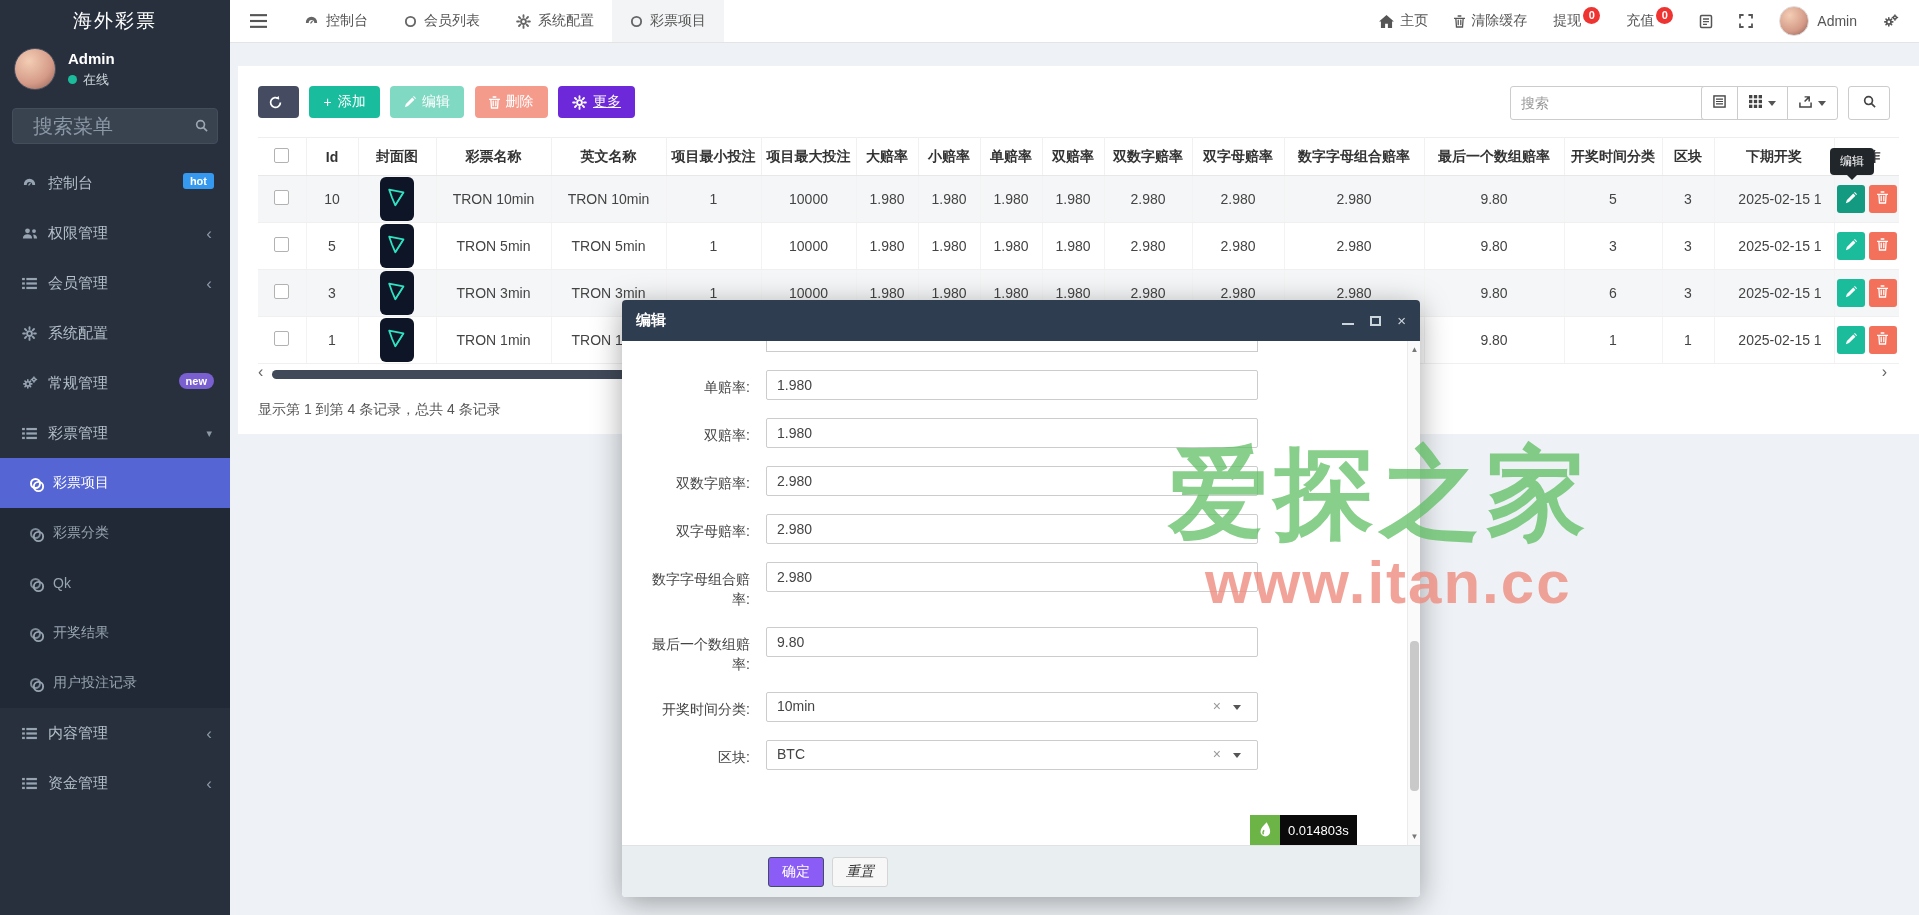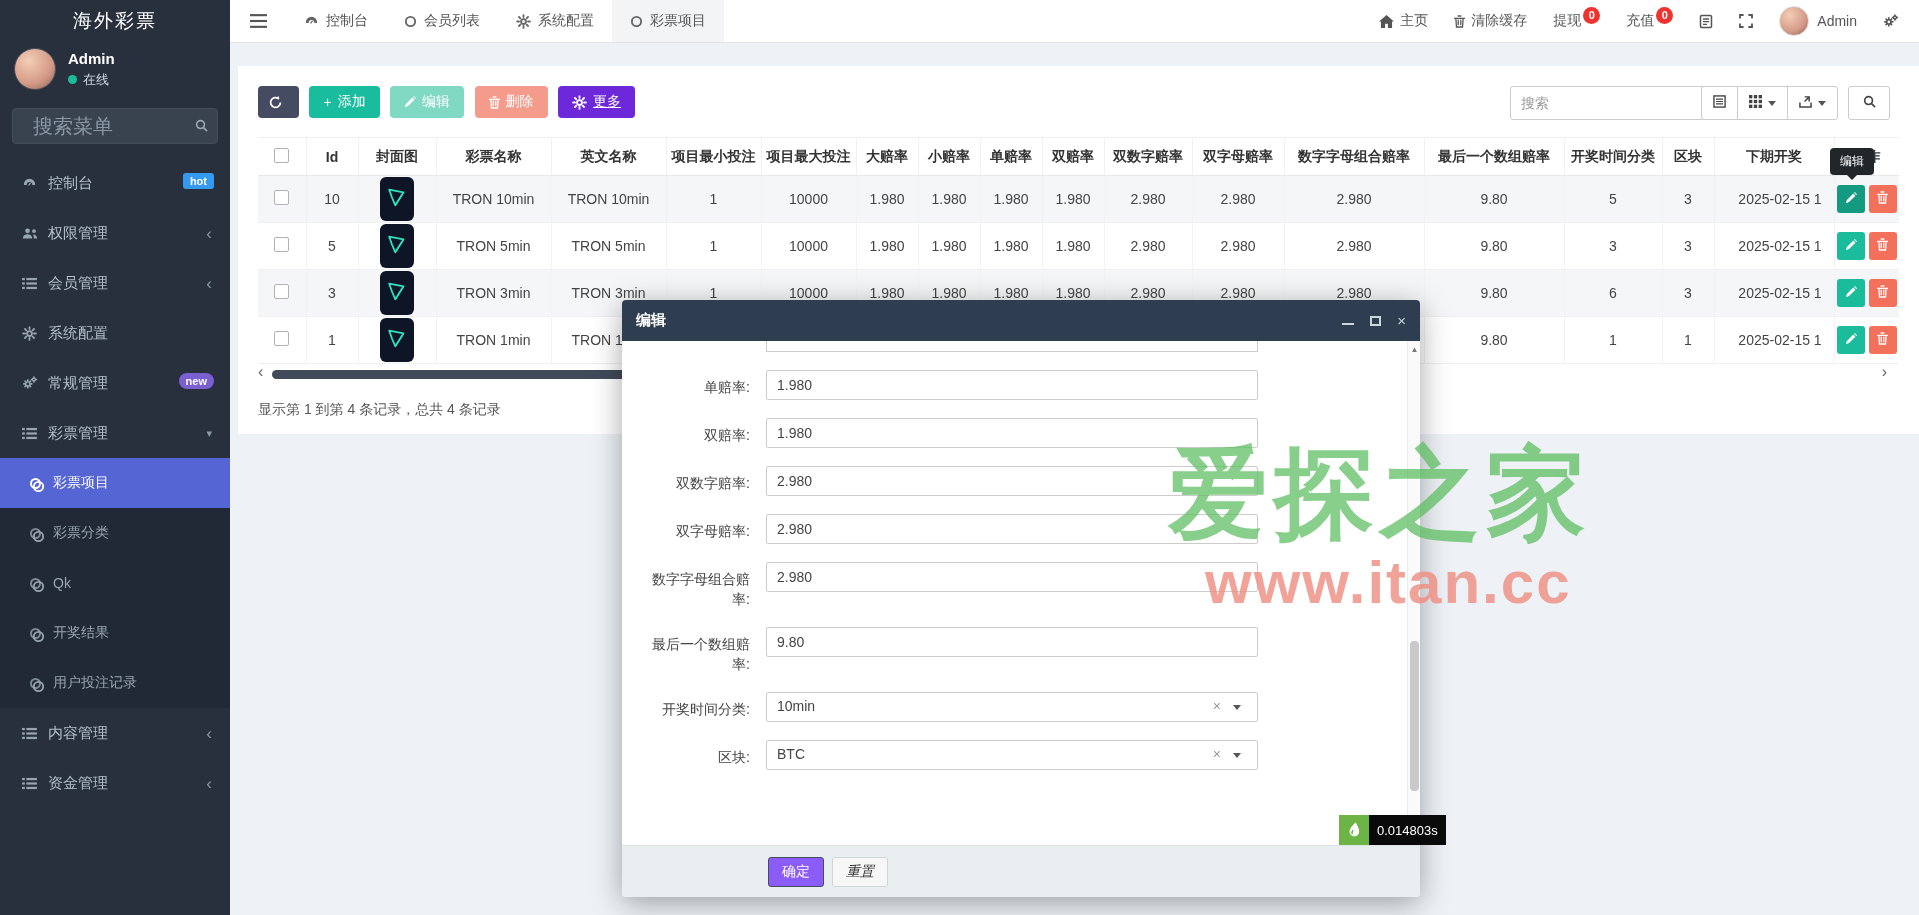--- a/index.html
+++ b/index.html
@@ -108,21 +108,21 @@
   .fcaret { position:absolute; right:16px; top:12px; }
   .vscroll { position:absolute; right:0; top:41px; width:13px; height:504px; background:#fafafa; border-left:1px solid #ebebeb; }
   .vsa { position:absolute; left:0; width:13px; text-align:center; color:#777; font-size:8px; cursor:pointer; }
   .vthumb { position:absolute; left:2px; top:300px; width:9px; height:150px; background:#c9c9c9; border-radius:4px; }
   .mfoot { position:absolute; left:0; bottom:0; width:100%; height:52px; background:#e9eef1; border-top:1px solid #dfe3e6; border-radius:0 0 4px 4px; display:flex; align-items:center; padding-left:146px; }
   .mbtn { height:30px; padding:0 13px; border-radius:3px; font-size:14px; cursor:pointer; font-family:inherit; border:1px solid transparent; }
   .mbtn.ok { background:#8b5cf6; color:#fff; border-color:#424d63; margin-right:8px; }
   .mbtn.reset { background:#f7f7f7; color:#333; border-color:#d5d5d5;font-style:italic; }
 
   
-  .perf { position:absolute; left:1339px; top:815px; display:flex; z-index:55; }
+  .perf { position:absolute; left:1250px; top:815px; display:flex; z-index:55; }
   .perfico { width:30px; height:30px; background:#6db446; display:flex; align-items:center; justify-content:center; }
   .perftxt { height:30px; background:#0a0a0a; color:#fff; font-size:13px; display:flex; align-items:center; padding:0 8px; }
   .wm1 { position:absolute; left:1168px; top:428px; font-size:100px; font-weight:bold; color:#5fbf63; opacity:.75; letter-spacing:6px; z-index:60; pointer-events:none; white-space:nowrap; }
   .wm2 { position:absolute; left:1205px; top:548px; font-size:60px; font-weight:bold; color:#ef8d80; opacity:.8; letter-spacing:2px; z-index:60; pointer-events:none; white-space:nowrap; }
 </style>
 </head>
 <body>
 
 <div class="app">
 

